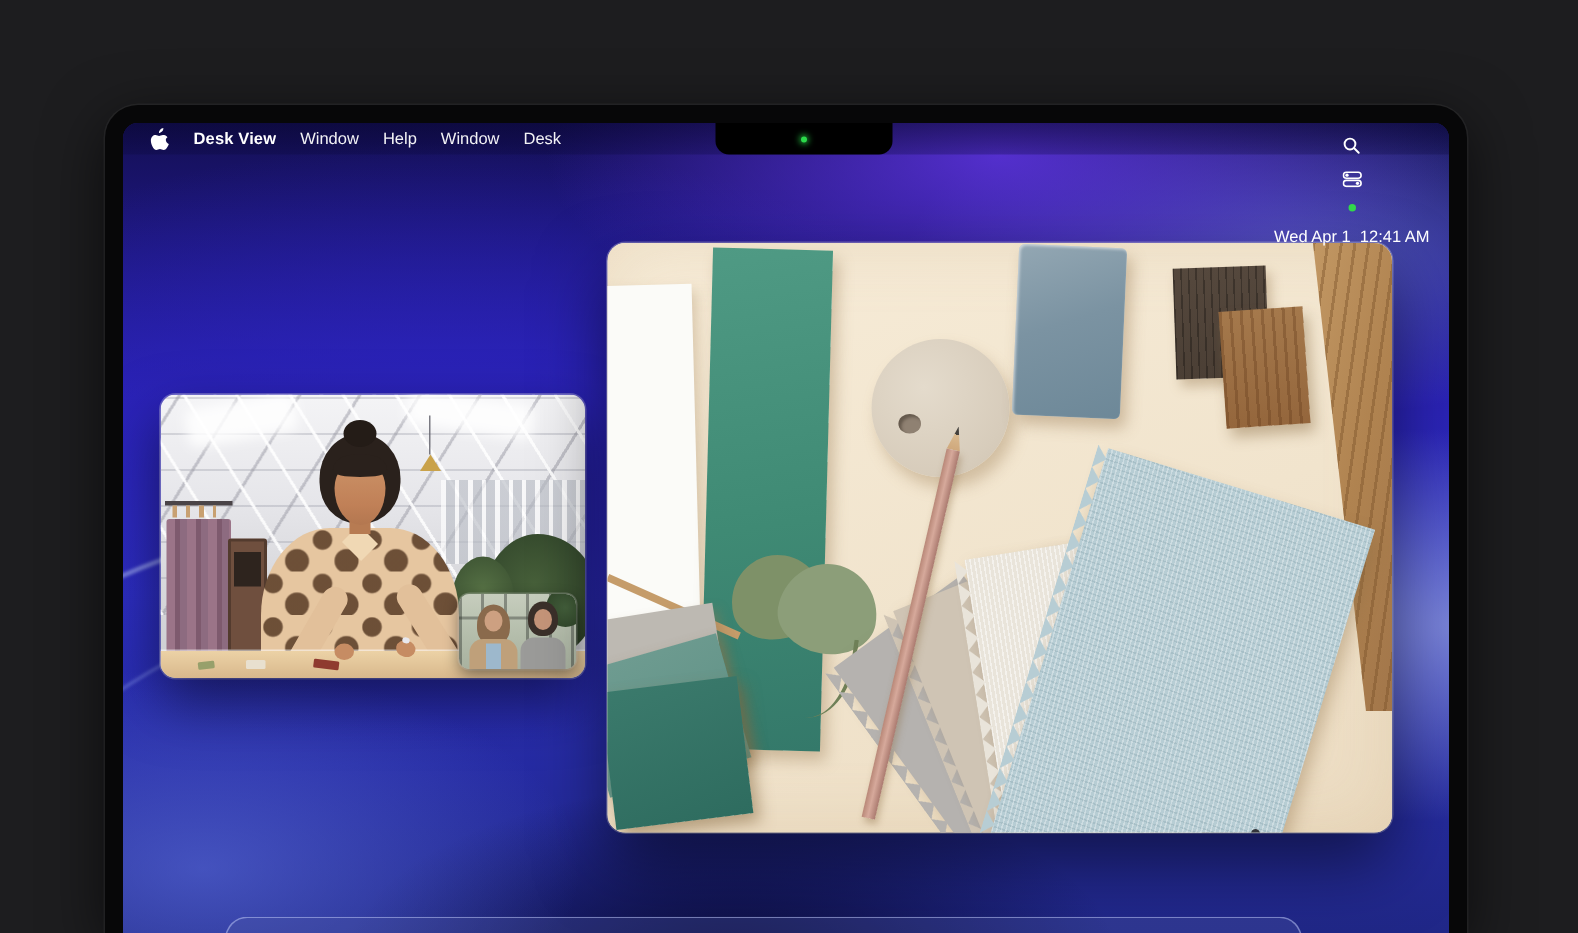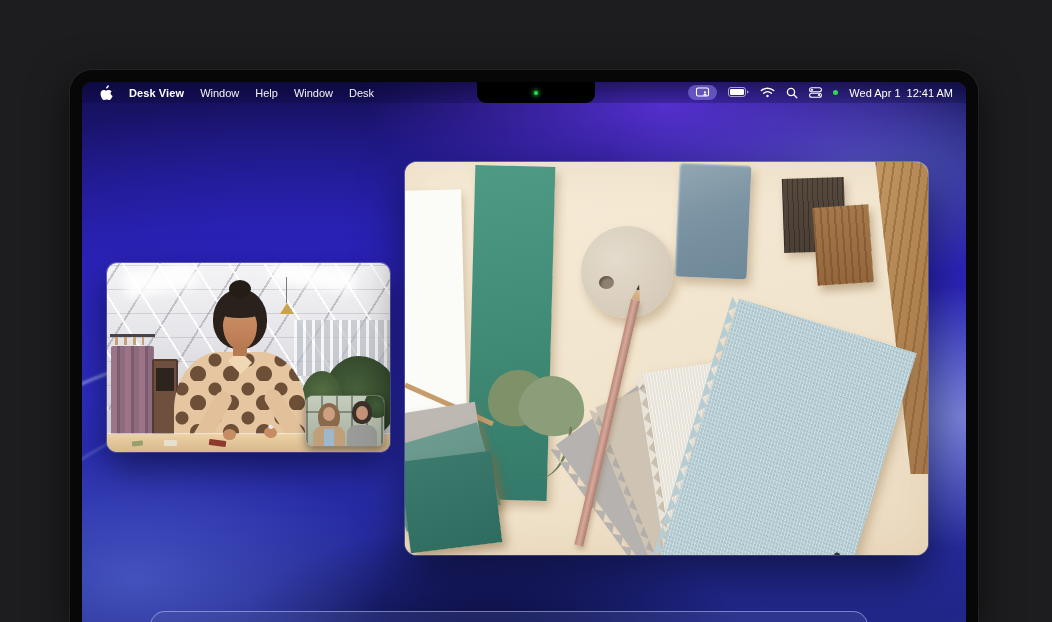--- a/index.html
+++ b/index.html
@@ -38,21 +38,21 @@
     border-top:2px solid rgba(140,156,240,0.45); transform:rotate(-27deg); filter:blur(1px); }
   .rb5 { left:560px; top:120px; width:560px; height:420px;
     border-left:3px solid rgba(168,180,244,0.4); transform:rotate(18deg); filter:blur(2px); }
 
   
   .menubar { position:absolute; left:0; top:0; width:100%; height:21px;
     display:flex; align-items:center; justify-content:space-between;
     background:linear-gradient(180deg, rgba(8,6,48,0.55), rgba(10,8,56,0.28));
     color:#fff; font-size:11px; z-index:30; }
   .mb-left { display:flex; align-items:center; gap:16px; padding-left:18px; }
-  .mb-right { display:flex; align-items:center; gap:11px; padding-right:13px; }
+  .mb-right { display:flex; align-items:center; gap:11px; padding-right:13px;flex-direction:column; }
   .mb-app { font-weight:700; letter-spacing:0.1px; }
   .mb-item { font-weight:400; opacity:0.95; }
   .mb-apple svg { display:block; }
   .status-pill { display:flex; align-items:center; justify-content:center;
     background:rgba(140,130,238,0.55); border-radius:9px; padding:2px 7px; height:15px; }
   .mb-clock { display:flex; gap:6px; font-size:11px; }
   .green-dot { width:5px; height:5px; border-radius:50%; background:#32d74b; }
 
   
   .notch { position:absolute; left:395px; top:0; width:118px; height:21px;

